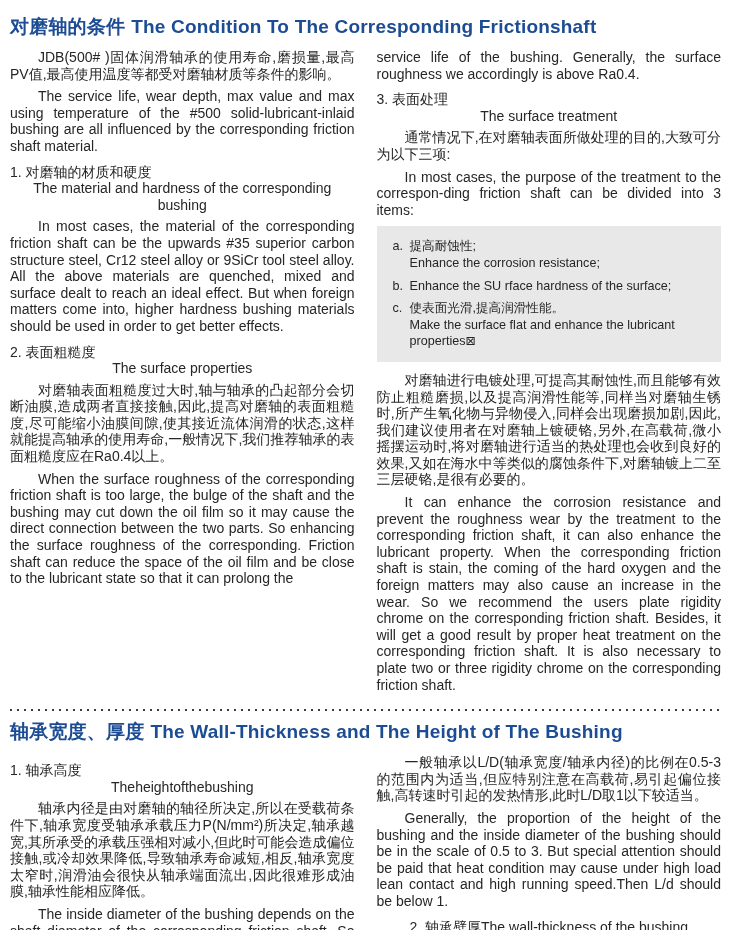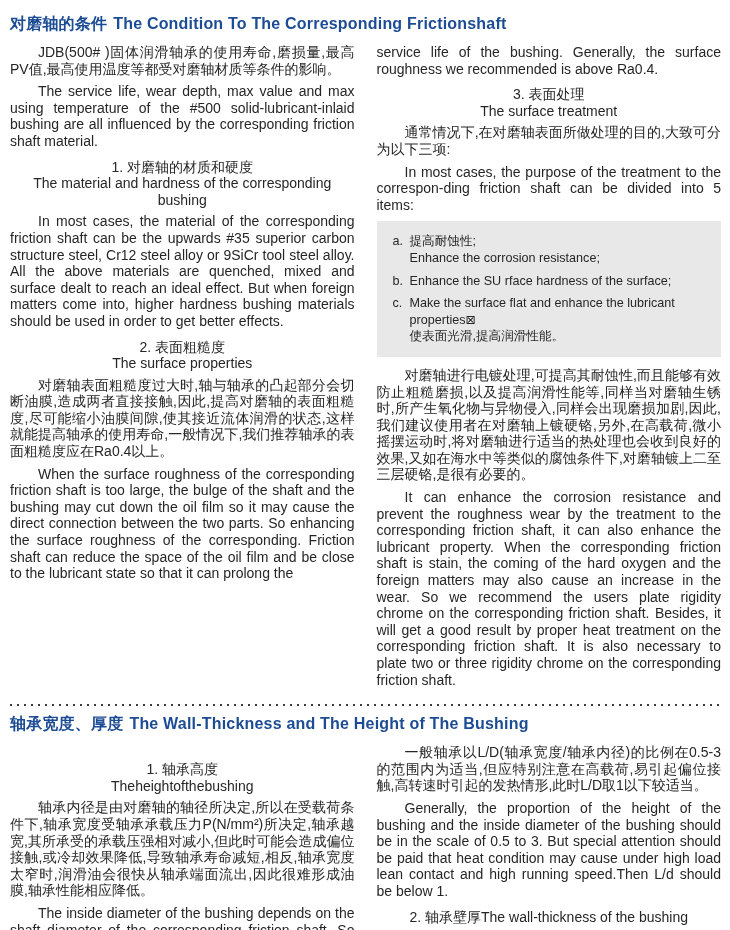--- a/index.html
+++ b/index.html
@@ -13,21 +13,21 @@
     overflow: hidden;
     font-family: "Liberation Sans", "DejaVu Sans", sans-serif;
     color: #262626;
   }
   .page {
     padding: 12px 9px 0 10px;
   }
   .section-title {
     color: #1c4c94;
     font-weight: bold;
-    font-size: 16px;
+    font-size: 19px;
     margin: 2px 0 9px 0;
     white-space: nowrap;
     letter-spacing: 0.2px;
   }
   .section-title .cn-part { margin-right: 6px; }
   .columns {
     display: flex;
     gap: 22px;
   }
   .col {
@@ -36,21 +36,21 @@
   }
   p, .head-line {
     font-size: 14px;
     line-height: 16.6px;
     margin: 0 0 6px 0;
     text-align: justify;
   }
   p.indent { text-indent: 2em; }
   .head-cn {
     margin: 9px 0 0 0;
-    text-align: center;
+    text-align: left;
   }
   .head-en {
     margin: 0 0 5px 0;
     text-align: center;
   }
   .items-box {
     background: #e8e8e8;
     margin: 8px 0 10px 0;
     padding: 12px 12px 12px 16px;
   }
@@ -92,65 +92,65 @@
         <div class="head-line head-cn">1. 对磨轴的材质和硬度</div>
         <div class="head-line head-en">The material and hardness of the corresponding bushing</div>
         <p class="indent">In most cases, the material of the corresponding friction shaft can be the upwards #35 superior carbon structure steel, Cr12 steel alloy or 9SiCr tool steel alloy. All the above materials are quenched, mixed and surface dealt to reach an ideal effect. But when foreign matters come into, higher hardness bushing materials should be used in order to get better effects.</p>
         <div class="head-line head-cn">2. 表面粗糙度</div>
         <div class="head-line head-en">The surface properties</div>
         <p class="indent">对磨轴表面粗糙度过大时,轴与轴承的凸起部分会切断油膜,造成两者直接接触,因此,提高对磨轴的表面粗糙度,尽可能缩小油膜间隙,使其接近流体润滑的状态,这样就能提高轴承的使用寿命,一般情况下,我们推荐轴承的表面粗糙度应在Ra0.4以上。</p>
         <p class="indent">When the surface roughness of the corresponding friction shaft is too large, the bulge of the shaft and the bushing may cut down the oil film so it may cause the direct connection between the two parts. So enhancing the surface roughness of the corresponding. Friction shaft can reduce the space of the oil film and be close to the lubricant state so that it can prolong the</p>
       </div>
 
       <div class="col">
-        <p>service life of the bushing. Generally, the surface roughness we recommended is above Ra0.4.</p>
+        <p>service life of the bushing. Generally, the surface roughness we accordingly is above Ra0.4.</p>
         <div class="head-line head-cn">3. 表面处理</div>
         <div class="head-line head-en">The surface treatment</div>
         <p class="indent">通常情况下,在对磨轴表面所做处理的目的,大致可分为以下三项:</p>
-        <p class="indent">In most cases, the purpose of the treatment to the correspon-ding friction shaft can be divided into 5 items:</p>
+        <p class="indent">In most cases, the purpose of the treatment to the correspon-ding friction shaft can be divided into 3 items:</p>
 
         <div class="items-box">
           <div class="box-item">
             <span class="item-label">a.</span>
             <div>
               <div>提高耐蚀性;</div>
               <div>Enhance the corrosion resistance;</div>
             </div>
           </div>
           <div class="box-item">
             <span class="item-label">b.</span>
             <div>
               <div>Enhance the SU rface hardness of the surface;</div>
             </div>
           </div>
           <div class="box-item">
             <span class="item-label">c.</span>
             <div>
+              <div>使表面光滑,提高润滑性能。</div>
               <div>Make the surface flat and enhance the lubricant properties⊠</div>
-              <div>使表面光滑,提高润滑性能。</div>
             </div>
           </div>
         </div>
 
         <p class="indent">对磨轴进行电镀处理,可提高其耐蚀性,而且能够有效防止粗糙磨损,以及提高润滑性能等,同样当对磨轴生锈时,所产生氧化物与异物侵入,同样会出现磨损加剧,因此,我们建议使用者在对磨轴上镀硬铬,另外,在高载荷,微小摇摆运动时,将对磨轴进行适当的热处理也会收到良好的效果,又如在海水中等类似的腐蚀条件下,对磨轴镀上二至三层硬铬,是很有必要的。</p>
         <p class="indent">It can enhance the corrosion resistance and prevent the roughness wear by the treatment to the corresponding friction shaft, it can also enhance the lubricant property. When the corresponding friction shaft is stain, the coming of the hard oxygen and the foreign matters may also cause an increase in the wear. So we recommend the users plate rigidity chrome on the corresponding friction shaft. Besides, it will get a good result by proper heat treatment on the corresponding friction shaft. It is also necessary to plate two or three rigidity chrome on the corresponding friction shaft.</p>
       </div>
     </div>
   </div>
 
   <div class="divider"></div>
 
   <div>
     <div class="section-title">
       <span class="cn-part">轴承宽度、厚度</span><span>The Wall-Thickness and The Height of The Bushing</span>
     </div>
 
     <div class="columns">
       <div class="col">
-        <div class="head-line head-cn" style="margin-top:17px;">1. 轴承高度</div>
+        <div class="head-line head-cn" style="margin-top:8px;">1. 轴承高度</div>
         <div class="head-line head-en">Theheightofthebushing</div>
         <p class="indent">轴承内径是由对磨轴的轴径所决定,所以在受载荷条件下,轴承宽度受轴承承载压力P(N/mm²)所决定,轴承越宽,其所承受的承载压强相对减小,但此时可能会造成偏位接触,或冷却效果降低,导致轴承寿命减短,相反,轴承宽度太窄时,润滑油会很快从轴承端面流出,因此很难形成油膜,轴承性能相应降低。</p>
         <p class="indent">The inside diameter of the bushing depends on the shaft diameter of the corresponding friction shaft. So under the load conditions, the heigth of the bushing depends on the load pressure the bushing bears. Thicker the bushing is, lower the intensity of the pressure is. But it may cause the Lean cortact or the decrease of the cooling effect and reduce the bushing life. Contrarily, if the length of the bushing is too short, the lubricant may flow out quickly so that may be difficult to form the oil filmand decrease the bushing property accordingly.</p>
       </div>
 
       <div class="col">
         <p class="indent">一般轴承以L/D(轴承宽度/轴承内径)的比例在0.5-3的范围内为适当,但应特别注意在高载荷,易引起偏位接触,高转速时引起的发热情形,此时L/D取1以下较适当。</p>
         <p class="indent">Generally, the proportion of the height of the bushing and the inside diameter of the bushing should be in the scale of 0.5 to 3. But special attention should be paid that heat condition may cause under high load lean contact and high running speed.Then L/d should be below 1.</p>
         <div class="head-line wall-head">2.  轴承壁厚The wall-thickness of the bushing</div>
         <p class="indent">滑动轴承跟滚动轴承相比,其壁厚限制较小,壁厚薄为其主要的优点之一。</p>

